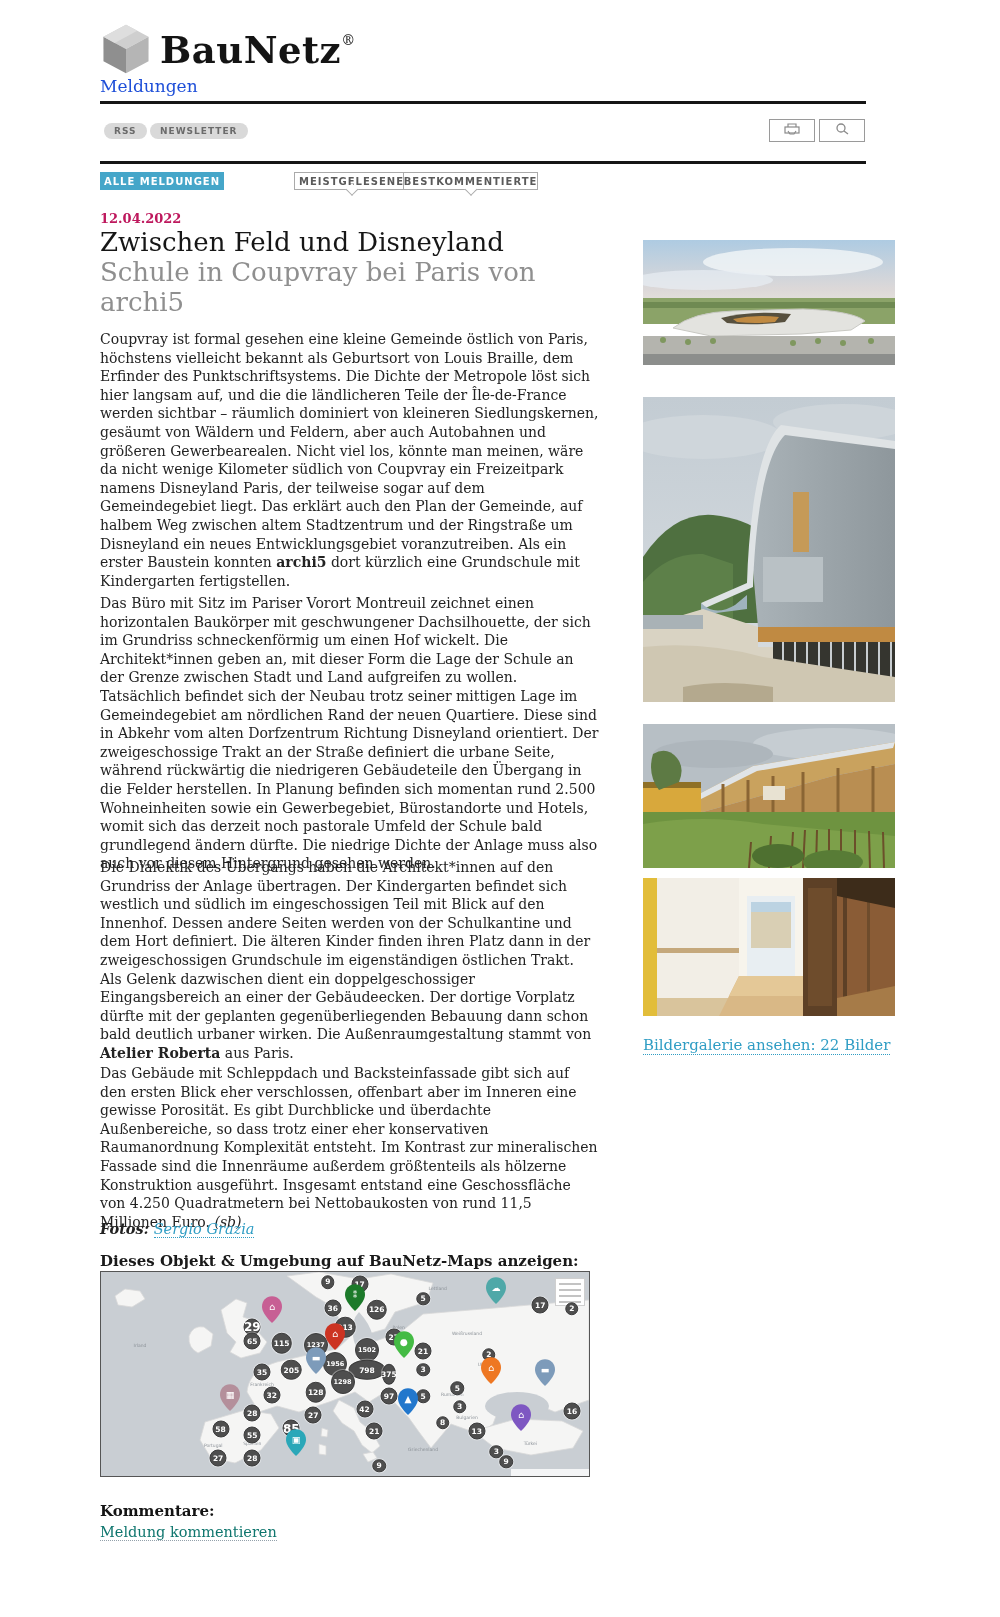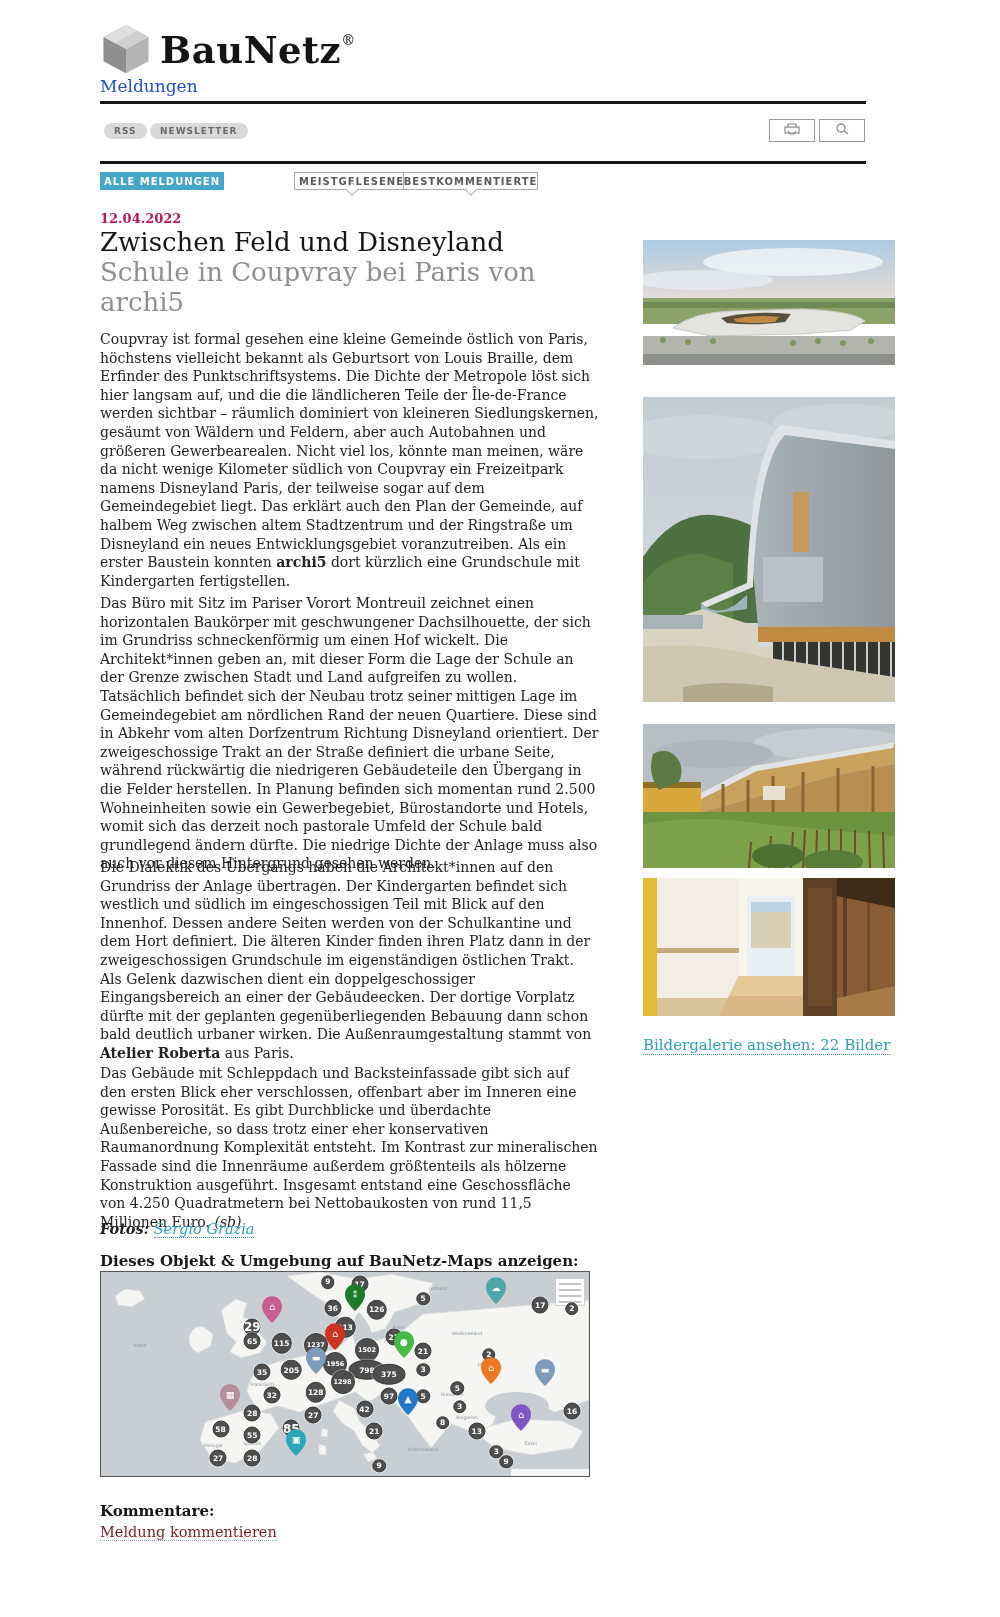--- a/index.html
+++ b/index.html
@@ -69,21 +69,21 @@
   .ph1 { top:240px; height:125px; }
   .ph2 { top:397px; height:305px; }
   .ph3 { top:724px; height:144px; }
   .ph4 { top:878px; height:138px; }
   .photo svg { display:block; }
 
   .gallery-link { position:absolute; left:643px; top:1036px; font-size:15px; color:#2f9dc4;
          border-bottom:1px dotted #2f9dc4; cursor:pointer; }
 
   .comments-heading { position:absolute; left:100px; top:1502px; font-size:15px; font-weight:bold; color:#141414; }
-  .comments-link { position:absolute; left:100px; top:1524px; font-size:14.5px; color:#7f1d1d;
+  .comments-link { position:absolute; left:100px; top:1524px; font-size:14.5px; color:#0f766e;
          border-bottom:1px dotted #93a1ab; cursor:pointer; }
 </style>
 </head>
 <body>
 
 <div id="page">
 
   <div class="logo-cube">
     <svg width="52" height="54" viewBox="0 0 60 62">
       <polygon points="30,3 56,17 30,31 4,17" fill="#cfcfcf"></polygon>
@@ -187,21 +187,21 @@
       <div class="mk cluster" style="left: 66%; top: 13%; height: 13.5px; width: 13.5px; font-size: 7.5px;">5</div>
       <div class="mk cluster" style="left: 31%; top: 34%; height: 17px; width: 17px; font-size: 7.5px;">65</div>
       <div class="mk cluster" style="left: 37%; top: 35%; height: 20.5px; width: 20.5px; font-size: 7.5px;">115</div>
       <div class="mk cluster" style="left: 44%; top: 36%; height: 24px; width: 24px; font-size: 6.5px;">1237</div>
       <div class="mk cluster" style="left: 54.5%; top: 38%; height: 24px; width: 24px; font-size: 6.5px;">1502</div>
       <div class="mk cluster" style="left: 60%; top: 32%; height: 17px; width: 17px; font-size: 7.5px;">27</div>
       <div class="mk cluster" style="left: 66%; top: 38.5%; height: 17px; width: 17px; font-size: 7.5px;">21</div>
       <div class="mk cluster" style="left: 39%; top: 48%; height: 20.5px; width: 20.5px; font-size: 7.5px;">205</div>
       <div class="mk cluster" style="left: 48%; top: 45%; height: 24px; width: 24px; font-size: 6.5px;">1956</div>
       <div class="mk cluster" style="left: 54.5%; top: 48%; height: 20.5px; width: 37px; font-size: 7.5px;">798</div>
-      <div class="mk cluster" style="left: 59%; top: 50%; height: 20.5px; width: 33px; font-size: 7.5px;">375</div>
+      <div class="mk cluster" style="left: 59%; top: 50%; height: 20.5px; width: 14px; font-size: 7.5px;">375</div>
       <div class="mk cluster" style="left: 33%; top: 49%; height: 17px; width: 17px; font-size: 7.5px;">35</div>
       <div class="mk cluster" style="left: 49.5%; top: 54%; height: 24px; width: 24px; font-size: 6.5px;">1298</div>
       <div class="mk cluster" style="left: 44%; top: 59%; height: 20.5px; width: 20.5px; font-size: 7.5px;">128</div>
       <div class="mk cluster" style="left: 35%; top: 60.5%; height: 17px; width: 17px; font-size: 7.5px;">32</div>
       <div class="mk cluster" style="left: 66%; top: 48%; height: 13.5px; width: 13.5px; font-size: 7.5px;">3</div>
       <div class="mk cluster" style="left: 79.5%; top: 40.5%; height: 13.5px; width: 13.5px; font-size: 7.5px;">2</div>
       <div class="mk cluster" style="left: 90%; top: 16%; height: 17px; width: 17px; font-size: 7.5px;">17</div>
       <div class="mk cluster" style="left: 96.5%; top: 18%; height: 13.5px; width: 13.5px; font-size: 7.5px;">2</div>
       <div class="mk cluster" style="left: 59%; top: 61%; height: 17px; width: 17px; font-size: 7.5px;">97</div>
       <div class="mk cluster" style="left: 66%; top: 61%; height: 13.5px; width: 13.5px; font-size: 7.5px;">5</div>

